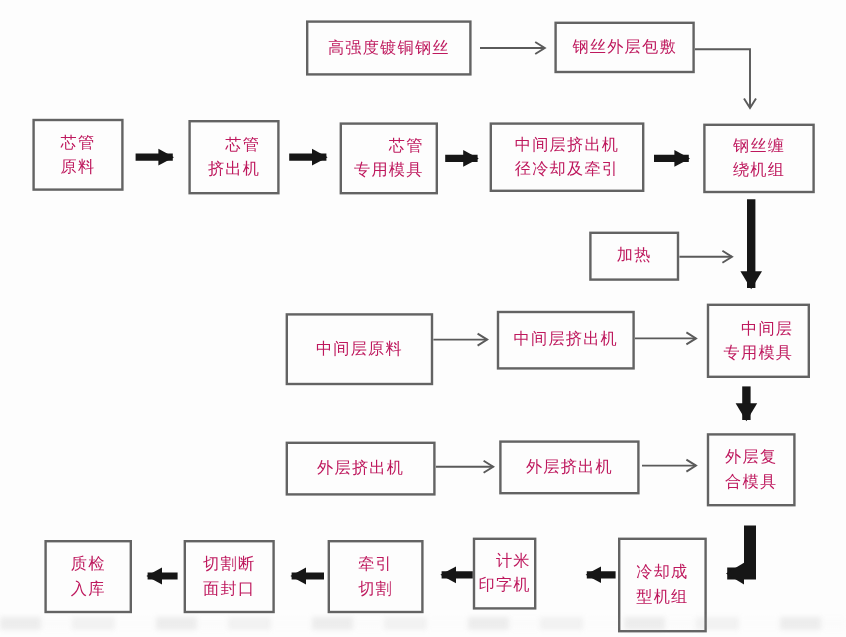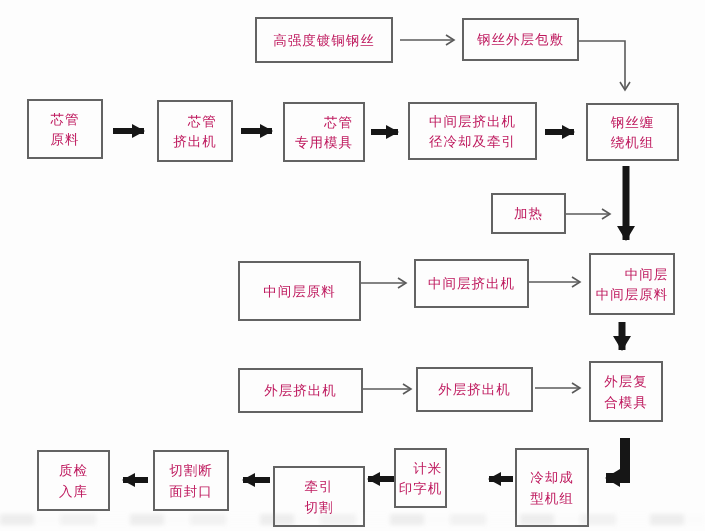--- a/index.html
+++ b/index.html
@@ -83,32 +83,32 @@
   <div class="node" style="left:408px;top:102px;width:129px;height:58px">中间层挤出机
 径冷却及牵引</div>
   <div class="node" style="left:586px;top:103px;width:93px;height:58px">钢丝缠
 绕机组</div>
 
   <div class="node" style="left:491px;top:193px;width:75px;height:41px">加热</div>
 
   <div class="node" style="left:238px;top:261px;width:123px;height:60px">中间层原料</div>
   <div class="node" style="left:414px;top:259px;width:115px;height:49px">中间层挤出机</div>
   <div class="node" style="left:589px;top:253px;width:86px;height:62px">中间层
-中间层原料</div>
+专用模具</div>
 
   <div class="node" style="left:238px;top:368px;width:125px;height:45px">外层挤出机</div>
   <div class="node" style="left:416px;top:367px;width:117px;height:45px">外层挤出机</div>
   <div class="node" style="left:589px;top:361px;width:74px;height:61px">外层复
 合模具</div>
 
   <div class="node" style="left:515px;top:448px;width:74px;height:79px">冷却成
 型机组</div>
   <div class="node" style="left:394px;top:448px;width:53px;height:60px">计米
 印字机</div>
-  <div class="node" style="left:273px;top:466px;width:92px;height:61px">牵引
+  <div class="node" style="left:273px;top:450px;width:80px;height:61px">牵引
 切割</div>
   <div class="node" style="left:153px;top:450px;width:76px;height:61px">切割断
 面封口</div>
   <div class="node" style="left:37px;top:450px;width:73px;height:61px">质检
 入库</div>
 
   <div class="scan-band"></div>
 </div>
 
 </body></html>

